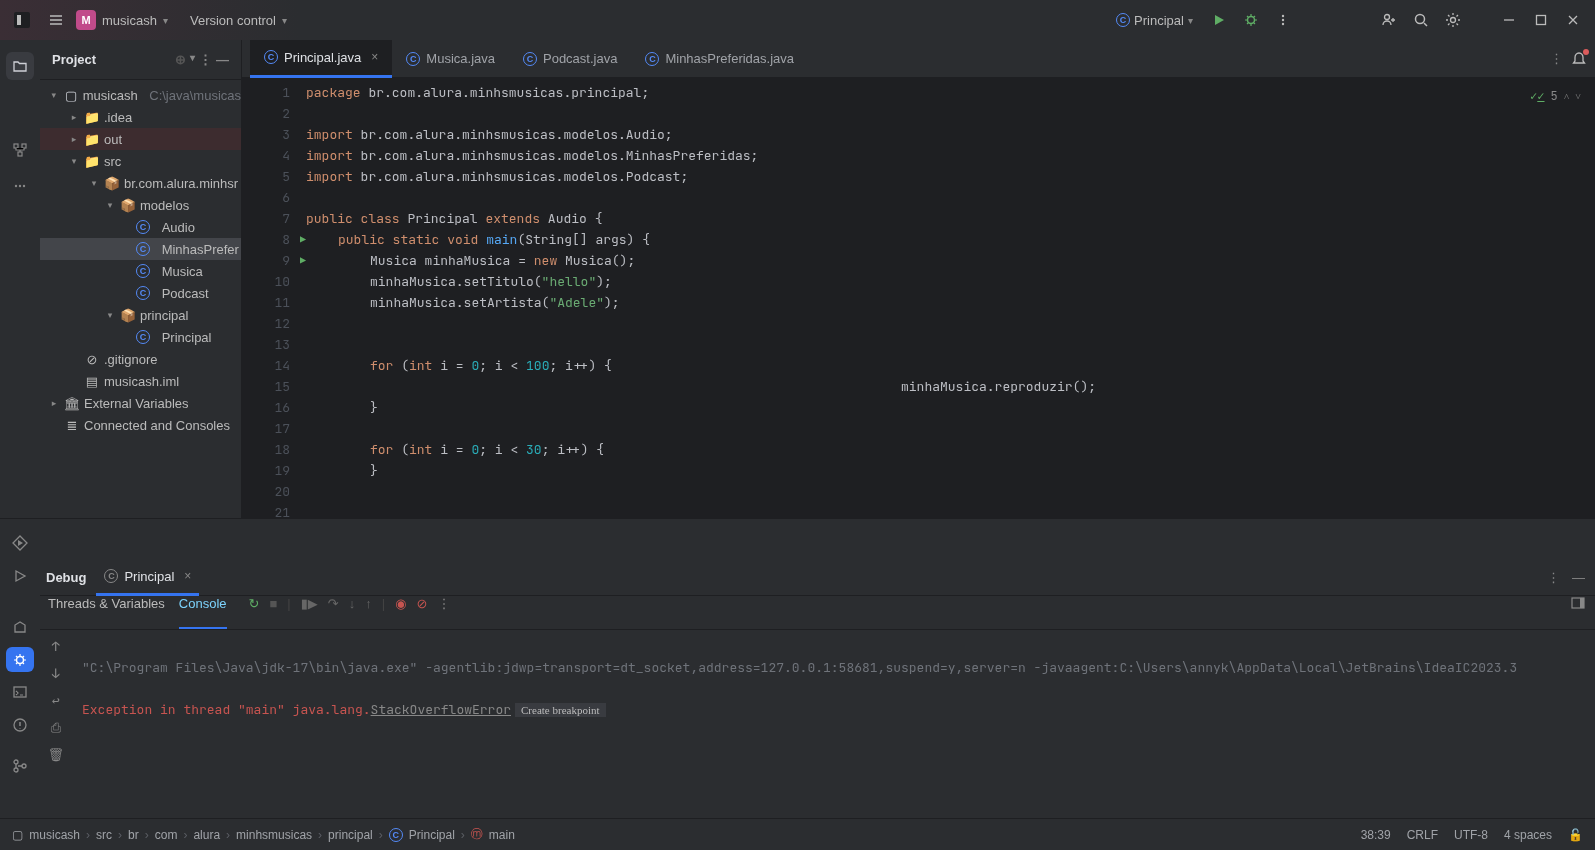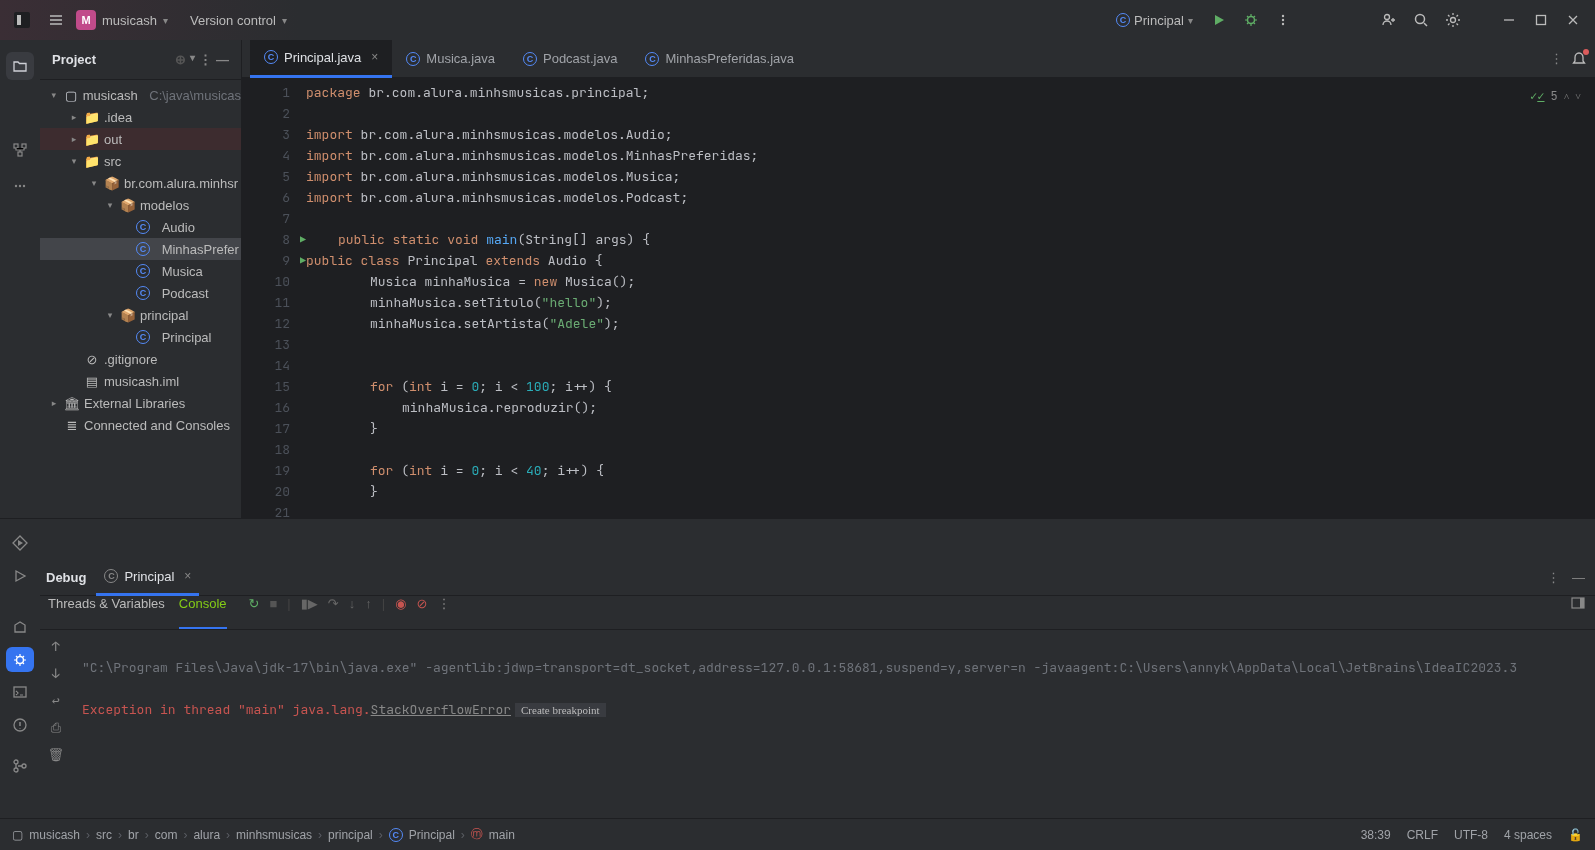--- a/index.html
+++ b/index.html
@@ -51,21 +51,21 @@
 .debug-rail { width:40px; display:flex; flex-direction:column; align-items:center; padding-top:12px; gap:8px; }
 .rail-ico { width:28px; height:28px; display:flex; align-items:center; justify-content:center; border-radius:6px; color:#888; }
 .rail-ico.active { background:#3574f0; color:#fff; }
 .debug-body { flex:1; display:flex; flex-direction:column;margin-top:41px; }
 .debug-header { height:36px; display:flex; align-items:center; padding-left:6px; gap:10px; border-bottom:1px solid #1e1f22; }
 .debug-tab { display:flex; align-items:center; gap:6px; padding:0 8px; height:36px; cursor:pointer; }
 .debug-tab.active { border-bottom:3px solid #3574f0; color:#dfe1e5; }
 .debug-toolbar { height:34px; display:flex; padding-left:8px; gap:16px; border-bottom:1px solid #1e1f22; }
 .debug-sub { display:flex; gap:14px; }
 .debug-sub .sub { cursor:pointer; padding-bottom:6px; }
-.debug-sub .sub.active { border-bottom:2px solid #3574f0; color:#84cc16; }
+.debug-sub .sub.active { border-bottom:2px solid #3574f0; color:#7dd3fc; }
 .debug-tool-icons { display:flex; gap:10px; margin-left:6px; }
 .console-wrap { flex:1; display:flex; overflow:hidden; font-family:"JetBrains Mono","Consolas",monospace; font-size:13px; line-height:21px; }
 .console-left { width:32px; display:flex; flex-direction:column; align-items:center; padding-top:6px; gap:6px; color:#888; }
 .console-out { flex:1; padding:6px 10px; overflow:hidden; white-space:pre; }
 .err-red { color:#c75450; }
 .err-stack { color:#c75450; padding-left:24px; }
 .link { color:#548af7; text-decoration:underline; cursor:pointer; }
 .bpill { background:#393b40; padding:1px 6px; border-radius:0; font-size:11px; color:#bbb; font-family:"Segoe UI"; margin-left:4px; }
 .status-bar { position:absolute; bottom:0; left:0; right:0; height:32px; background:#2b2d30; border-top:1px solid #1e1f22; display:flex; align-items:center; padding:0 12px; gap:8px; font-size:12px; color:#a0a3a8; }
 .crumb { display:flex; align-items:center; gap:6px; }
@@ -240,21 +240,21 @@
           <span class="tree-icon">⊘</span>
           <span>.gitignore</span>
         </div>
       <div class="tree-row" style="padding-left:44px;">
           <span class="tree-icon">▤</span>
           <span>musicash.iml</span>
         </div>
       <div class="tree-row" style="padding-left:8px;">
           <span class="arrow">▸</span>
           <span class="tree-icon">🏛</span>
-          <span>External Libraries</span>
+          <span>External Variables</span>
         </div>
       <div class="tree-row" style="padding-left:24px;">
           <span class="tree-icon">≣</span>
           <span>Connected and Consoles</span>
         </div>
     </div>
   </div>
 
   <div class="editor-area">
     <div class="editor-tabs">
@@ -312,35 +312,34 @@
         <div class="gutter-row"><span>18</span></div>
         <div class="gutter-row"><span>19</span></div>
         <div class="gutter-row"><span>20</span></div>
         <div class="gutter-row"><span>21</span></div>
       </div>
       <div class="code">
 <div><span class="kpkg">package</span><span> br.com.alura.minhsmusicas.principal;</span></div>
 <div>&nbsp;</div>
 <div><span class="kimp">import</span><span> br.com.alura.minhsmusicas.modelos.Audio;</span></div>
 <div><span class="kimp">import</span><span> br.com.alura.minhsmusicas.modelos.MinhasPreferidas;</span></div>
-<div><span class="kimp">import</span><span> br.com.alura.minhsmusicas.modelos.Musica;</span></div>
 <div><span class="kimp">import</span><span> br.com.alura.minhsmusicas.modelos.Podcast;</span></div>
 <div>&nbsp;</div>
+<div><span class="kkey">public class</span><span class="ktype"> Principal </span><span class="kkey">extends</span><span> Audio {</span></div>
 <div style="padding-left:32px;"><span class="kkey">public static void</span><span class="kfn"> main</span><span>(String[] args) {</span></div>
-<div><span class="kkey">public class</span><span class="ktype"> Principal </span><span class="kkey">extends</span><span> Audio {</span></div>
 <div style="padding-left:64px;"><span>Musica minhaMusica = </span><span class="kkey">new</span><span> Musica();</span></div>
 <div style="padding-left:64px;"><span>minhaMusica.setTitulo(</span><span class="kstr">"hello"</span><span>);</span></div>
 <div style="padding-left:64px;"><span>minhaMusica.setArtista(</span><span class="kstr">"Adele"</span><span>);</span></div>
 <div>&nbsp;</div>
 <div>&nbsp;</div>
 <div style="padding-left:64px;"><span class="kkey">for</span><span> (</span><span class="kkey">int</span><span> i = </span><span class="knum">0</span><span>; i &lt; </span><span class="knum">100</span><span>; i++) {</span></div>
-<div style="padding-left:96px;"><span>minhaMusica.reproduzir();</span></div>
+<div style="padding-left:96px;text-align:center;"><span>minhaMusica.reproduzir();</span></div>
 <div style="padding-left:64px;"><span>}</span></div>
 <div>&nbsp;</div>
-<div style="padding-left:64px;"><span class="kkey">for</span><span> (</span><span class="kkey">int</span><span> i = </span><span class="knum">0</span><span>; i &lt; </span><span class="knum">40</span><span>; i++) {</span></div>
+<div style="padding-left:64px;"><span class="kkey">for</span><span> (</span><span class="kkey">int</span><span> i = </span><span class="knum">0</span><span>; i &lt; </span><span class="knum">30</span><span>; i++) {</span></div>
 <div style="padding-left:64px;"><span>}</span></div>
       </div>
     </div>
   </div>
 </div>
 
 <div class="debug-panel">
   <div class="debug-rail">
     <div class="rail-ico">
         <svg width="16" height="16" viewBox="0 0 16 16">

